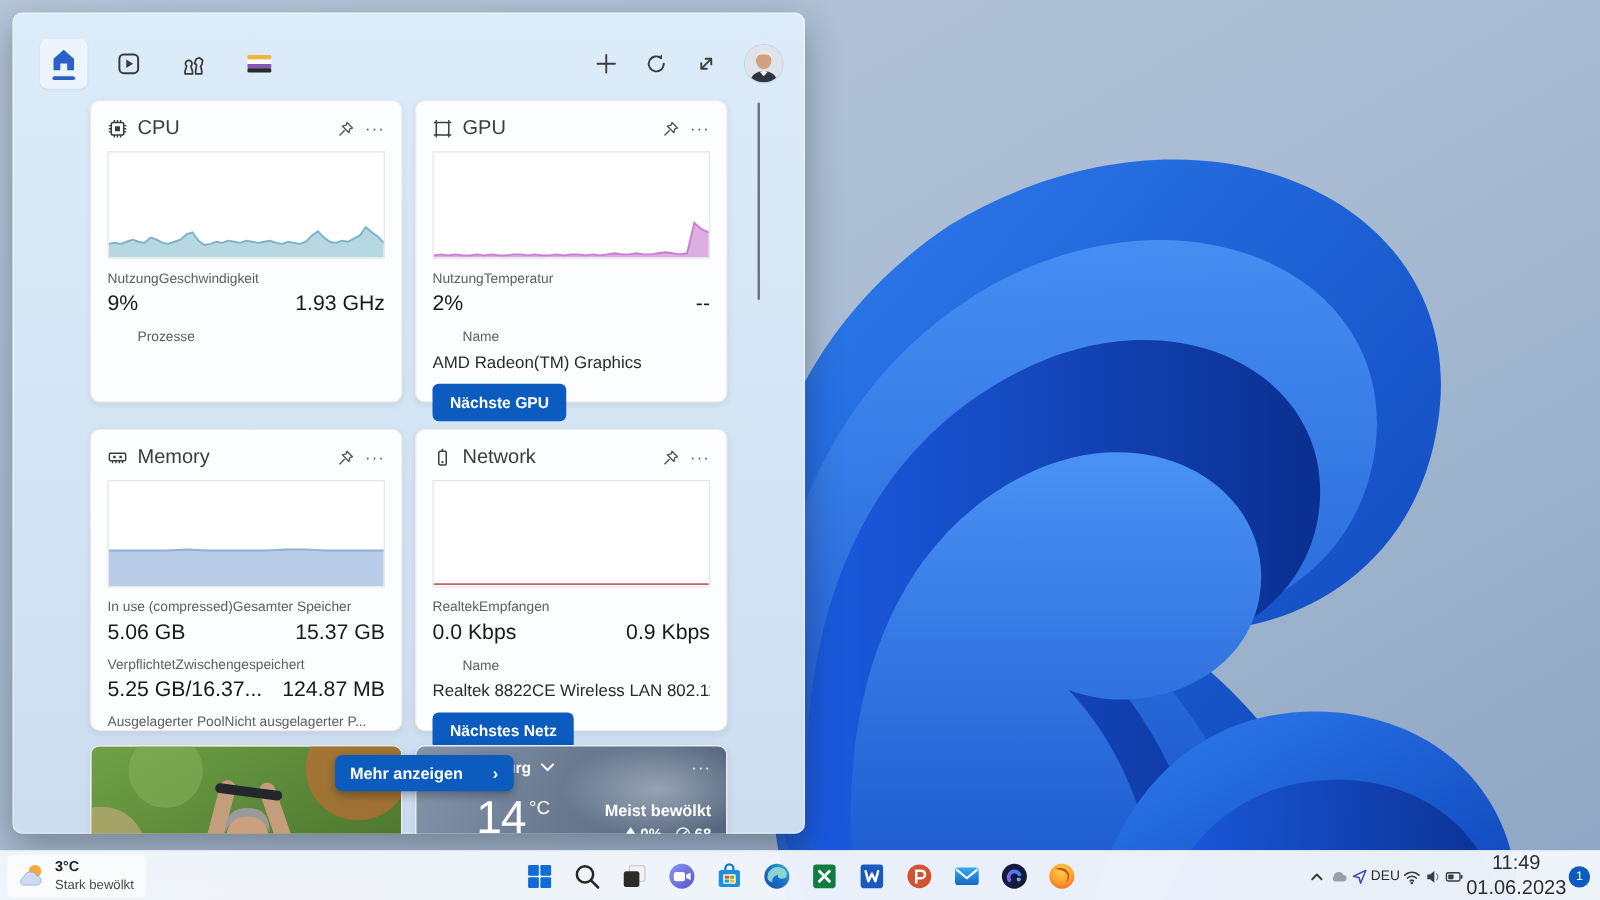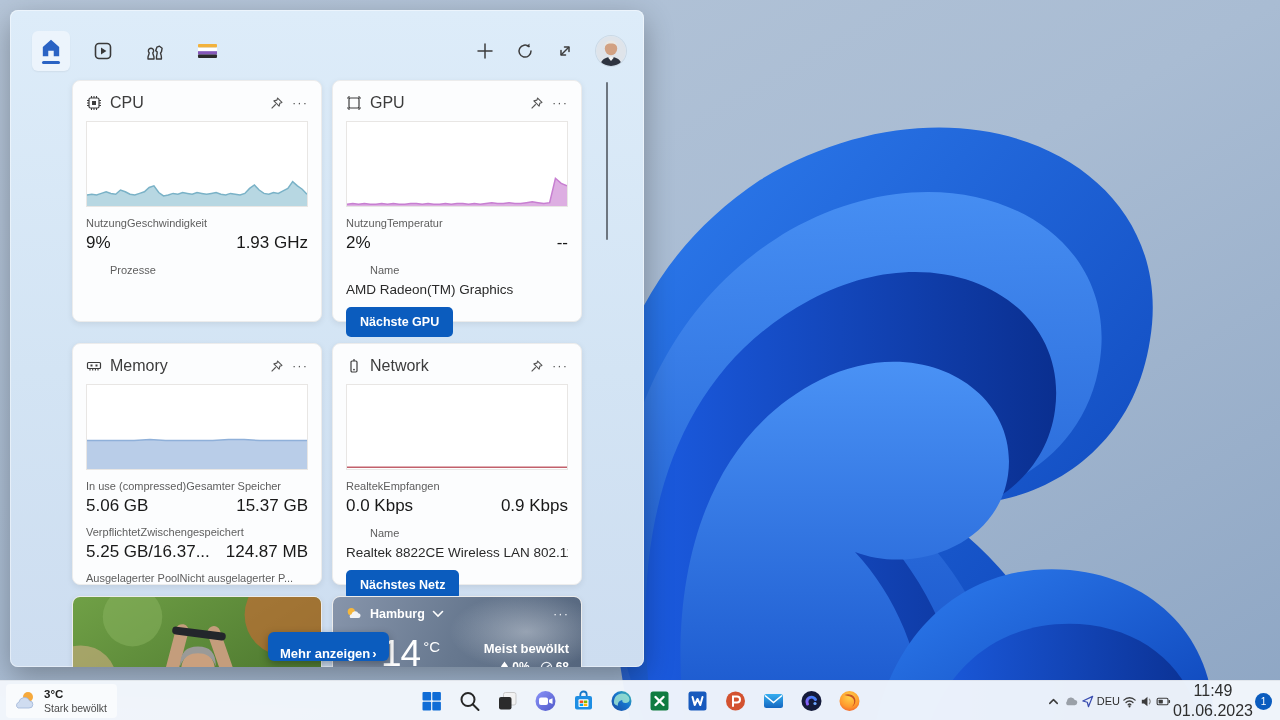--- a/index.html
+++ b/index.html
@@ -83,23 +83,23 @@
   .weather-ellipsis { margin-left:auto; color:#eef1f5; }
   .weather-main { position:absolute; left:48px; top:36px; display:flex; align-items:flex-start; }
   .weather-temp { font-size:37px; font-weight:300; letter-spacing:-1px; }
   .weather-unit { font-size:15px; margin-top:5px; margin-left:3px; }
   .weather-right { position:absolute; right:12px; top:44px; text-align:right; }
   .weather-cond { font-size:13px; font-weight:bold; }
   .weather-metrics { display:flex; gap:10px; justify-content:flex-end; align-items:center;
     margin-top:4px; font-size:12px; font-weight:bold; }
   .metric { display:flex; align-items:center; gap:3px; }
 
-  .show-more { position:absolute; left:258px; top:622px; height:29px; padding:0 12px;
+  .show-more { position:absolute; left:258px; top:594px; height:29px; padding:0 12px;
     background:#0b5cbe; border-radius:6px; color:#fff; font-size:13px; font-weight:bold;
-    display:flex; align-items:flex-end; gap:2px; cursor:pointer;
+    display:flex; align-items:center; gap:24px; cursor:pointer;
     box-shadow:0 3px 8px rgba(0,0,0,.3); }
 
   
   .taskbar { position:absolute; left:0; right:0; bottom:0; height:40px;
     background:rgba(243,247,252,.96); border-top:1px solid rgba(0,0,0,.05);
     display:flex; align-items:center; }
   .tb-weather { position:absolute; left:6px; top:3px; height:34px; display:flex;
     align-items:center; gap:6px; padding:2px 10px 2px 6px; border-radius:4px;
     background:rgba(255,255,255,.6); cursor:pointer; }
   .tb-weather-text { display:flex; flex-direction:column; line-height:1.25; }

